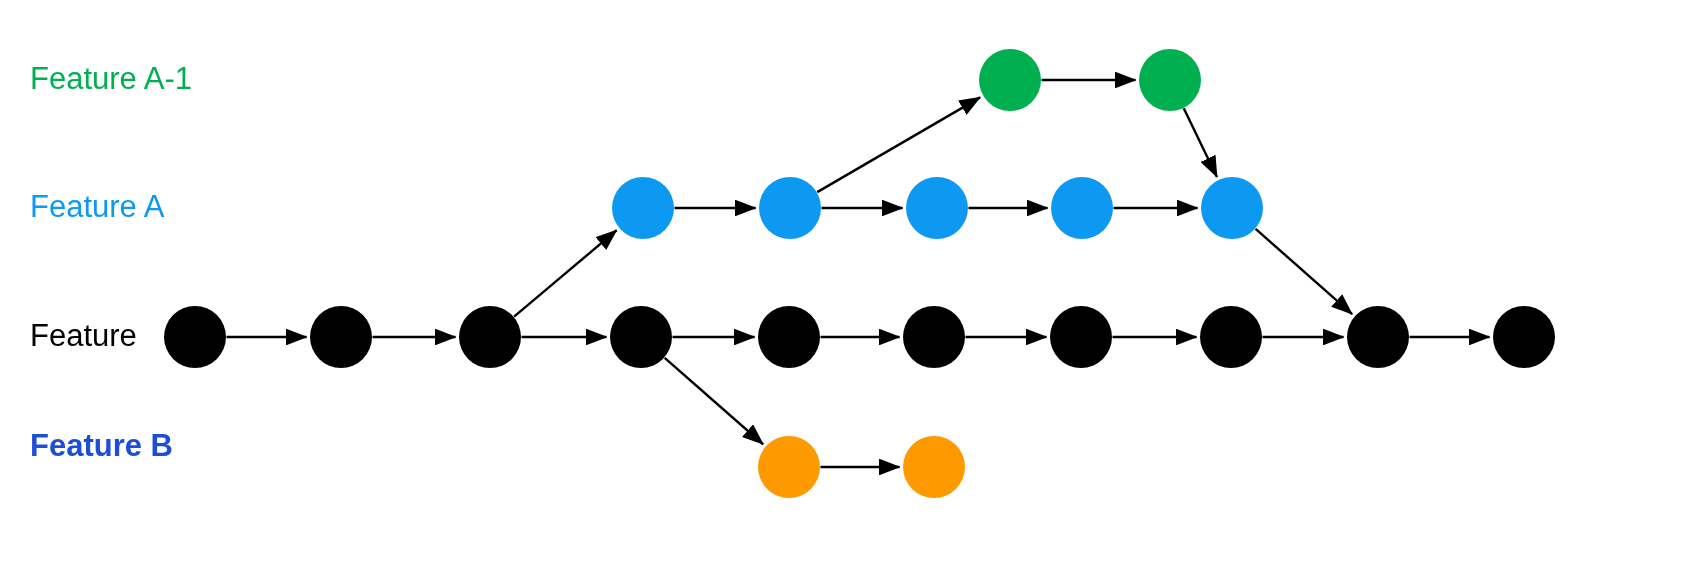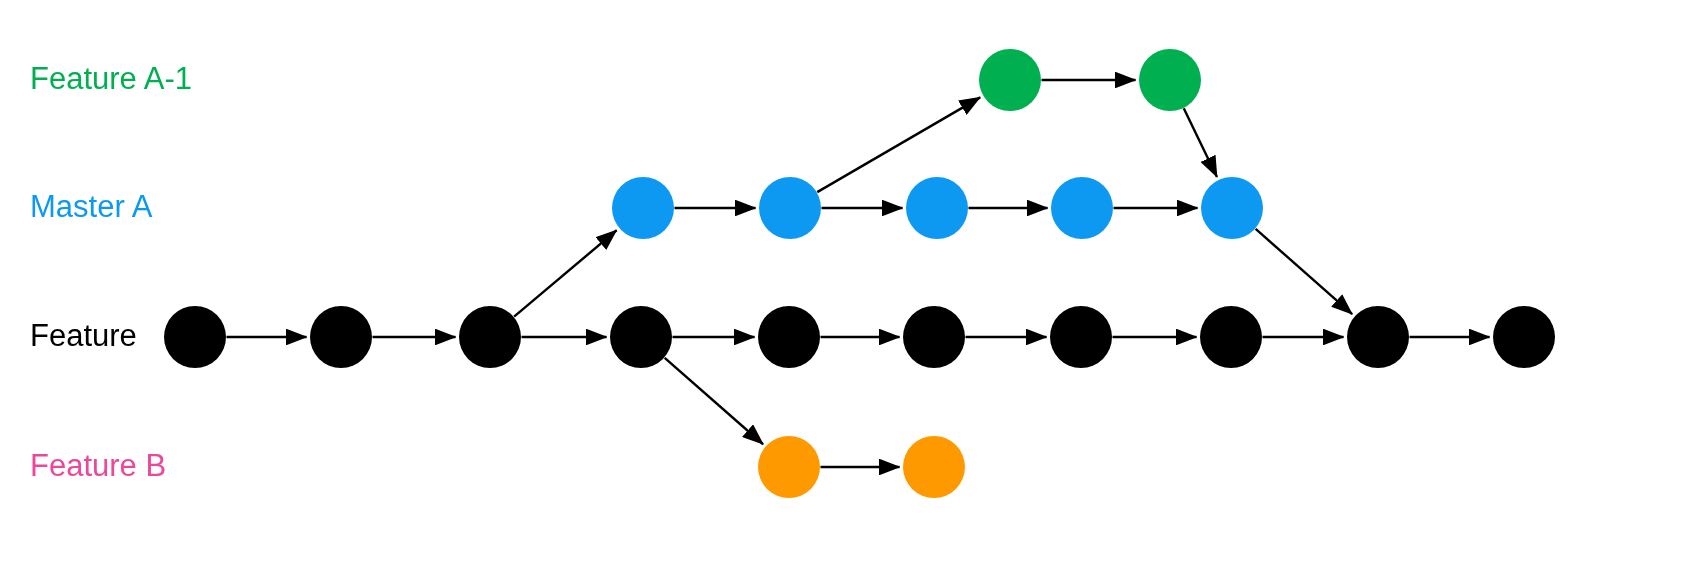--- a/index.html
+++ b/index.html
@@ -83,17 +83,17 @@
         <circle cx="1231" cy="337" r="31" fill="#000000"></circle>
         <circle cx="1378" cy="337" r="31" fill="#000000"></circle>
         <circle cx="1524" cy="337" r="31" fill="#000000"></circle>
         <circle cx="789" cy="467" r="31" fill="#ff9900"></circle>
         <circle cx="934" cy="467" r="31" fill="#ff9900"></circle>
       </g>
   </svg>
 
   <div id="label-layer">
       <div class="branch-label" style="position: absolute; left: 30px; top: 61px; color: rgb(0, 176, 80);">Feature A-1</div>
-      <div class="branch-label" style="position: absolute; left: 30px; top: 189px; color: rgb(13, 153, 242);">Master A</div>
+      <div class="branch-label" style="position: absolute; left: 30px; top: 189px; color: rgb(13, 153, 242);">Feature A</div>
       <div class="branch-label" style="position: absolute; left: 30px; top: 318px; color: rgb(0, 0, 0);">Feature</div>
-      <div class="branch-label" style="position: absolute; left: 30px; top: 448px; color: #ec4899;">Feature B</div>
+      <div class="branch-label" style="position: absolute; left: 30px; top: 428px; color: #1d4ed8; font-weight: bold;">Feature B</div>
     </div>
 </div>
 
 </body></html>

